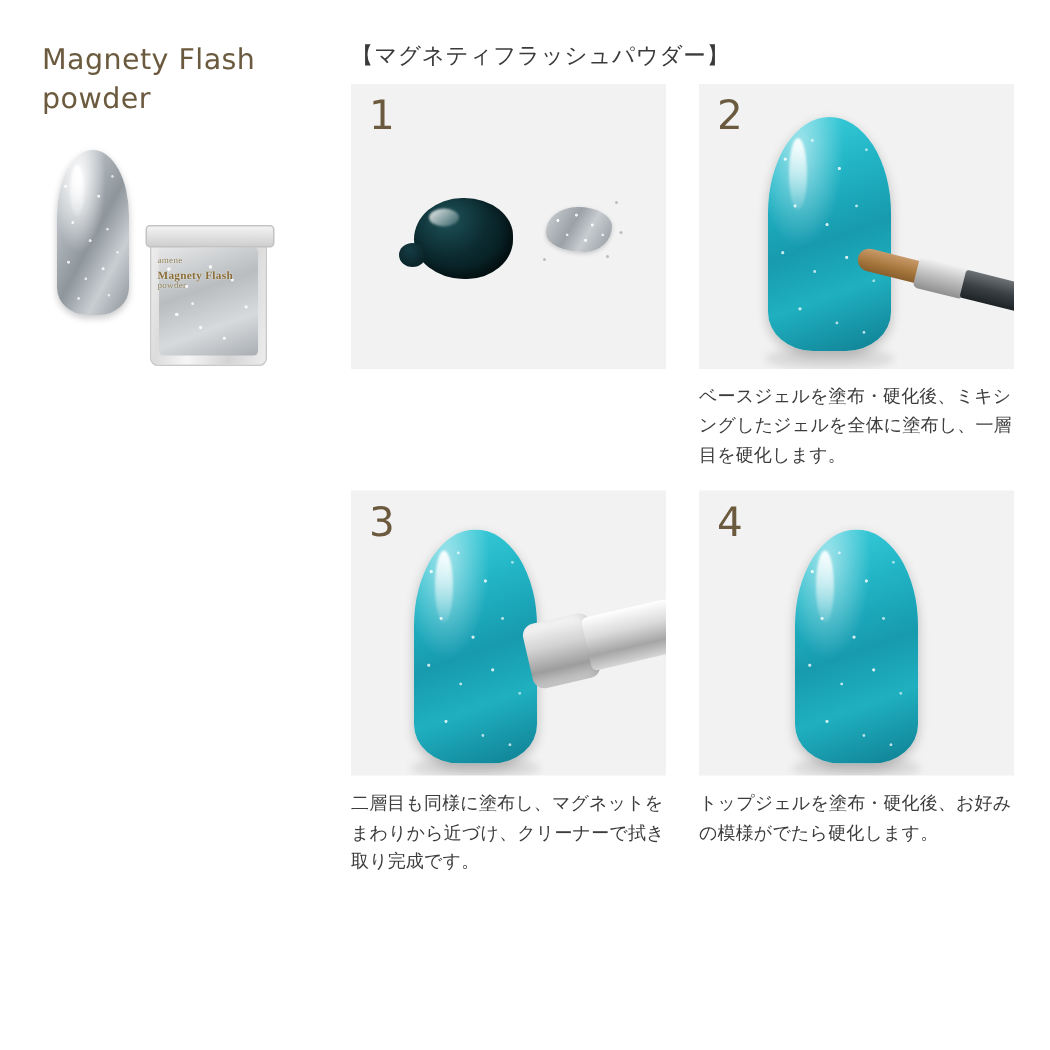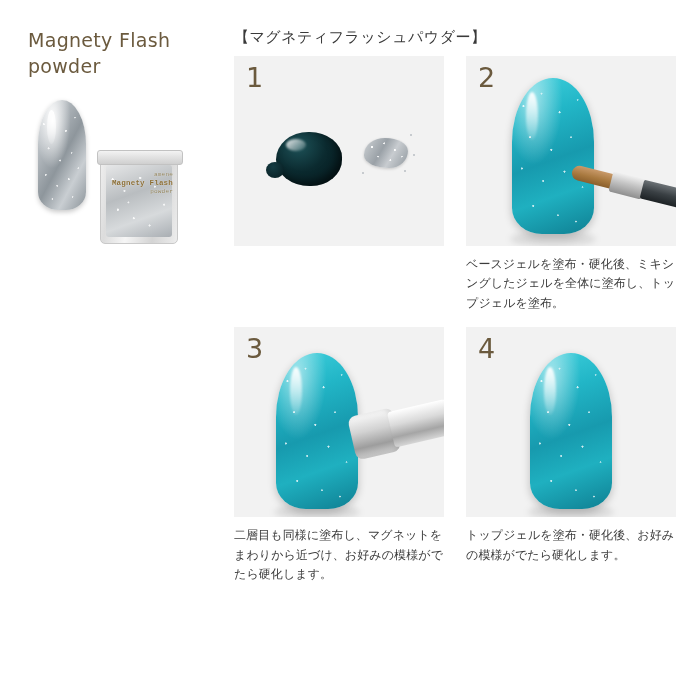--- a/index.html
+++ b/index.html
@@ -129,25 +129,25 @@
       radial-gradient(circle at 18% 62%, rgba(255,255,255,0.9) 0.9px, transparent 1.4px),
       radial-gradient(circle at 42% 74%, rgba(255,255,255,0.85) 0.8px, transparent 1.3px),
       radial-gradient(circle at 66% 84%, rgba(255,255,255,0.8) 0.8px, transparent 1.3px),
       radial-gradient(circle at 34% 52%, rgba(255,255,255,0.75) 0.7px, transparent 1.2px);
   }
   .jar-label {
     position: absolute;
     left: 4px;
     right: 4px;
     top: 12px;
-    text-align: right;
+    text-align: left;
     font-size: 7px;
     line-height: 1.25;
     color: #9a8a5c;
-    font-family: Liberation Mono, monospace;
+    font-family: Liberation Serif, serif;
     letter-spacing: 0.2px;
     text-shadow: 0 0 1px rgba(255,255,255,0.9);
   }
   .jar-label .brand { font-size: 6px; color: #8d7f58; }
   .jar-label .name { font-weight: bold; font-size: 7.5px; color: #8a6d35; }
   .jar-cap {
     position: absolute;
     left: -3px;
     top: -8px;
     width: 84px;
@@ -453,40 +453,40 @@
           <div class="nail-shadow" style="left:44px; top:176px;"></div>
           <div class="teal-nail" style="left:46px; top:22px;">
             <div class="teal-gloss"></div>
           </div>
           <div class="brush">
             <div class="brush-tip"></div>
             <div class="brush-ferrule"></div>
             <div class="brush-handle"></div>
           </div>
         </div>
-        <div class="caption">ベースジェルを塗布・硬化後、ミキシングしたジェルを全体に塗布し、トップジェルを塗布。</div>
+        <div class="caption">ベースジェルを塗布・硬化後、ミキシングしたジェルを全体に塗布し、一層目を硬化します。</div>
       </div>
 
     </div>
 
     <div class="row">
 
       <div class="cell">
         <div class="photo">
           <div class="step-num">3</div>
           <div class="nail-shadow" style="left:40px; top:178px;"></div>
           <div class="teal-nail" style="left:42px; top:26px;">
             <div class="teal-gloss"></div>
           </div>
           <div class="magnet">
             <div class="magnet-head"></div>
             <div class="magnet-body"></div>
           </div>
         </div>
-        <div class="caption">二層目も同様に塗布し、マグネットをまわりから近づけ、お好みの模様がでたら硬化します。</div>
+        <div class="caption">二層目も同様に塗布し、マグネットをまわりから近づけ、クリーナーで拭き取り完成です。</div>
       </div>
 
       <div class="cell">
         <div class="photo">
           <div class="step-num">4</div>
           <div class="nail-shadow" style="left:62px; top:178px;"></div>
           <div class="teal-nail" style="left:64px; top:26px;">
             <div class="teal-gloss"></div>
           </div>
         </div>

